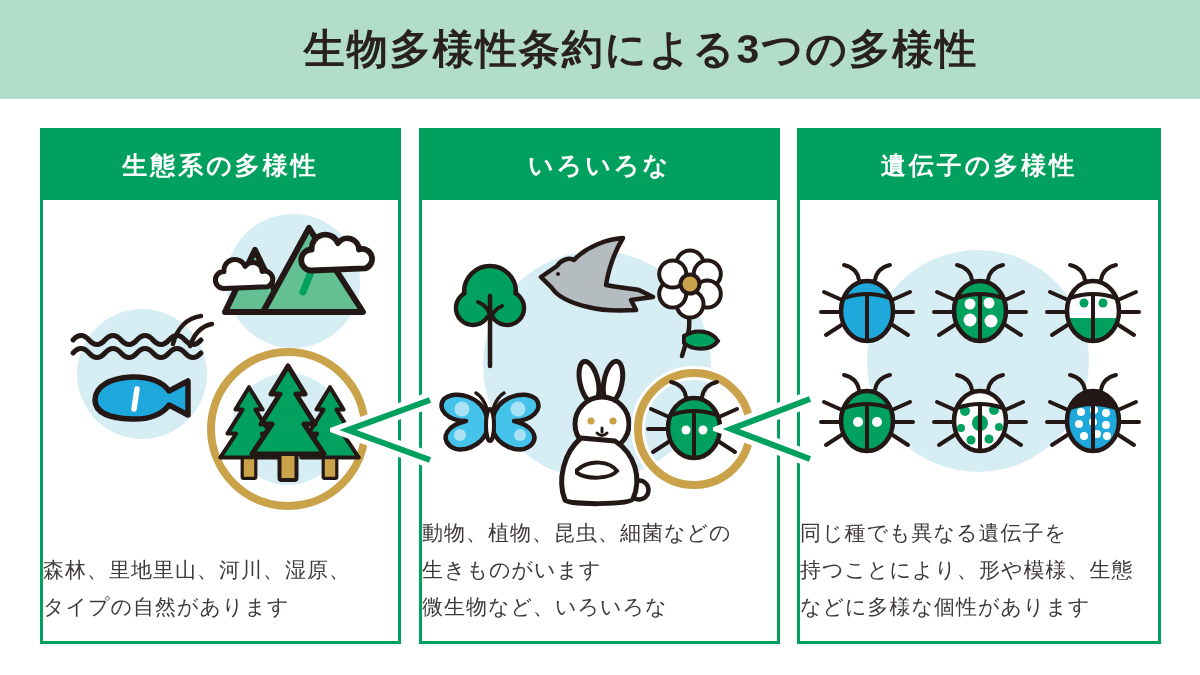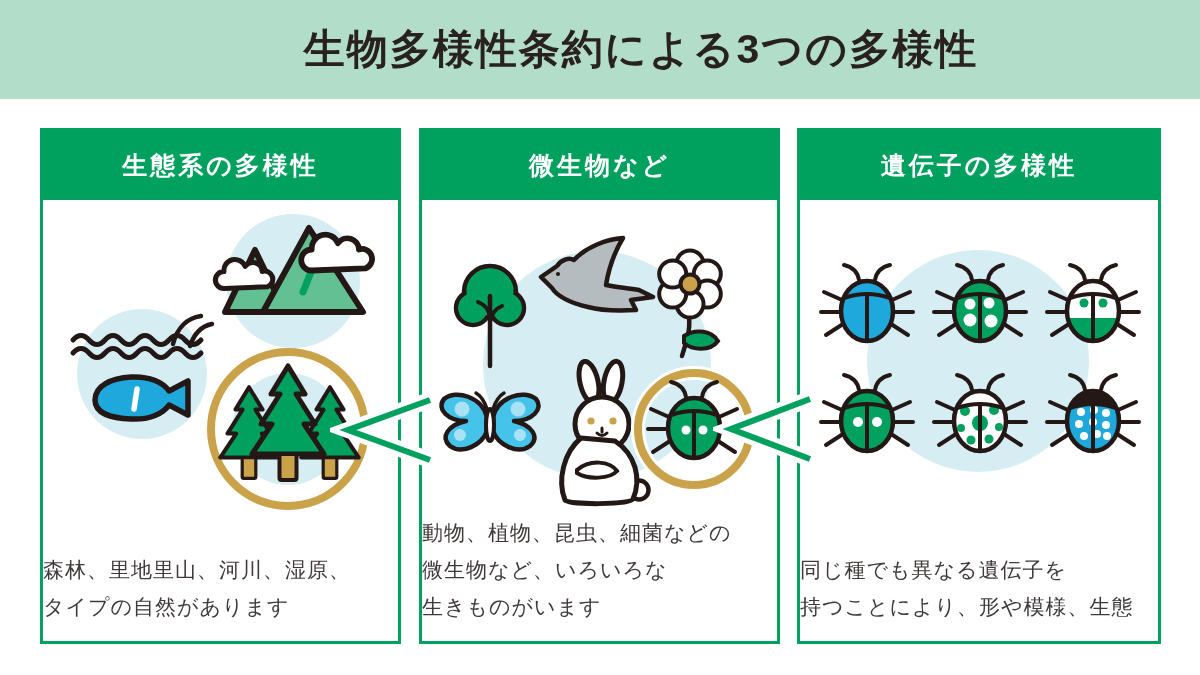--- a/index.html
+++ b/index.html
@@ -83,21 +83,21 @@
         </g>
       </g>
     </svg>
     <div class="panel-desc">
       <div>森林、里地里山、河川、湿原、</div>
       <div>タイプの自然があります</div>
     </div>
   </div>
 
   <div class="panel p2">
-    <div class="panel-header">微生物など</div>
+    <div class="panel-header">いろいろな</div>
     <svg class="panel-art" viewBox="0 0 355 330">
       <circle cx="175" cy="165" r="114" fill="var(--bluepale)"></circle>
       <g transform="translate(68,100)">
         <circle cx="0" cy="-8" r="26" fill="var(--green)" stroke="var(--ink)" stroke-width="4.5"></circle>
         <circle cx="-17" cy="8" r="17" fill="var(--green)" stroke="var(--ink)" stroke-width="4.5"></circle>
         <circle cx="17" cy="8" r="17" fill="var(--green)" stroke="var(--ink)" stroke-width="4.5"></circle>
         <circle cx="0" cy="-8" r="23.5" fill="var(--green)"></circle>
         <circle cx="-17" cy="8" r="14.5" fill="var(--green)"></circle>
         <circle cx="17" cy="8" r="14.5" fill="var(--green)"></circle>
         <path d="M 0,-4 L 0,66" class="ink" stroke-width="4.5"></path>
@@ -160,22 +160,22 @@
           <ellipse rx="26" ry="30" fill="var(--green)"></ellipse>
           <circle cx="-8" cy="2" r="4.5" fill="#fff"></circle>
           <circle cx="9" cy="2" r="4.5" fill="#fff"></circle>
           <ellipse rx="26" ry="30" fill="none" stroke="var(--ink)" stroke-width="4.5"></ellipse>
           <path d="M-23,-13 Q0,-21 23,-13" stroke="var(--ink)" fill="none" stroke-linecap="round" stroke-width="4"></path>
           <path d="M0,-17 L0,29.5" stroke="var(--ink)" fill="none" stroke-width="4"></path>
         </g>
     </svg>
     <div class="panel-desc">
       <div>動物、植物、昆虫、細菌などの</div>
+      <div>生きものがいます</div>
       <div>微生物など、いろいろな</div>
-      <div>生きものがいます</div>
     </div>
   </div>
 
   <div class="panel p3">
     <div class="panel-header">遺伝子の多様性</div>
     <svg class="panel-art" viewBox="0 0 355 330">
       <circle cx="178" cy="161" r="111" fill="var(--bluepale)"></circle>
       <g transform="translate(67,111)">
           <path d="M-8,-31 Q-10,-43 -23,-46" stroke="var(--ink)" fill="none" stroke-linecap="round" stroke-width="4"></path>
           <path d="M8,-31 Q10,-43 23,-46" stroke="var(--ink)" fill="none" stroke-linecap="round" stroke-width="4"></path>
@@ -283,20 +283,21 @@
           <circle cx="4" cy="13" r="4" fill="#fff"></circle>
           <circle cx="14" cy="15" r="4" fill="#fff"></circle>
           <ellipse rx="26" ry="30" fill="none" stroke="var(--ink)" stroke-width="4.5"></ellipse>
           <path d="M-23,-13 Q0,-21 23,-13" stroke="var(--ink)" fill="none" stroke-linecap="round" stroke-width="4"></path>
           <path d="M0,-17 L0,29.5" stroke="var(--ink)" fill="none" stroke-width="4"></path>
         </g>
     </svg>
     <div class="panel-desc">
       <div>同じ種でも異なる遺伝子を</div>
       <div>持つことにより、形や模様、生態</div>
+      <div>などに多様な個性があります</div>
     </div>
   </div>
 
   <div class="chev" style="left:330px;top:385px;width:110px;height:90px;">
     <svg width="110" height="90" viewBox="0 0 110 90">
       <path class="casing" d="M 100,15 L 18,45 L 100,75"></path>
       <path class="line" d="M 100,15 L 18,45 L 100,75"></path>
     </svg>
   </div>
   <div class="chev" style="left:713px;top:384px;width:110px;height:92px;">

